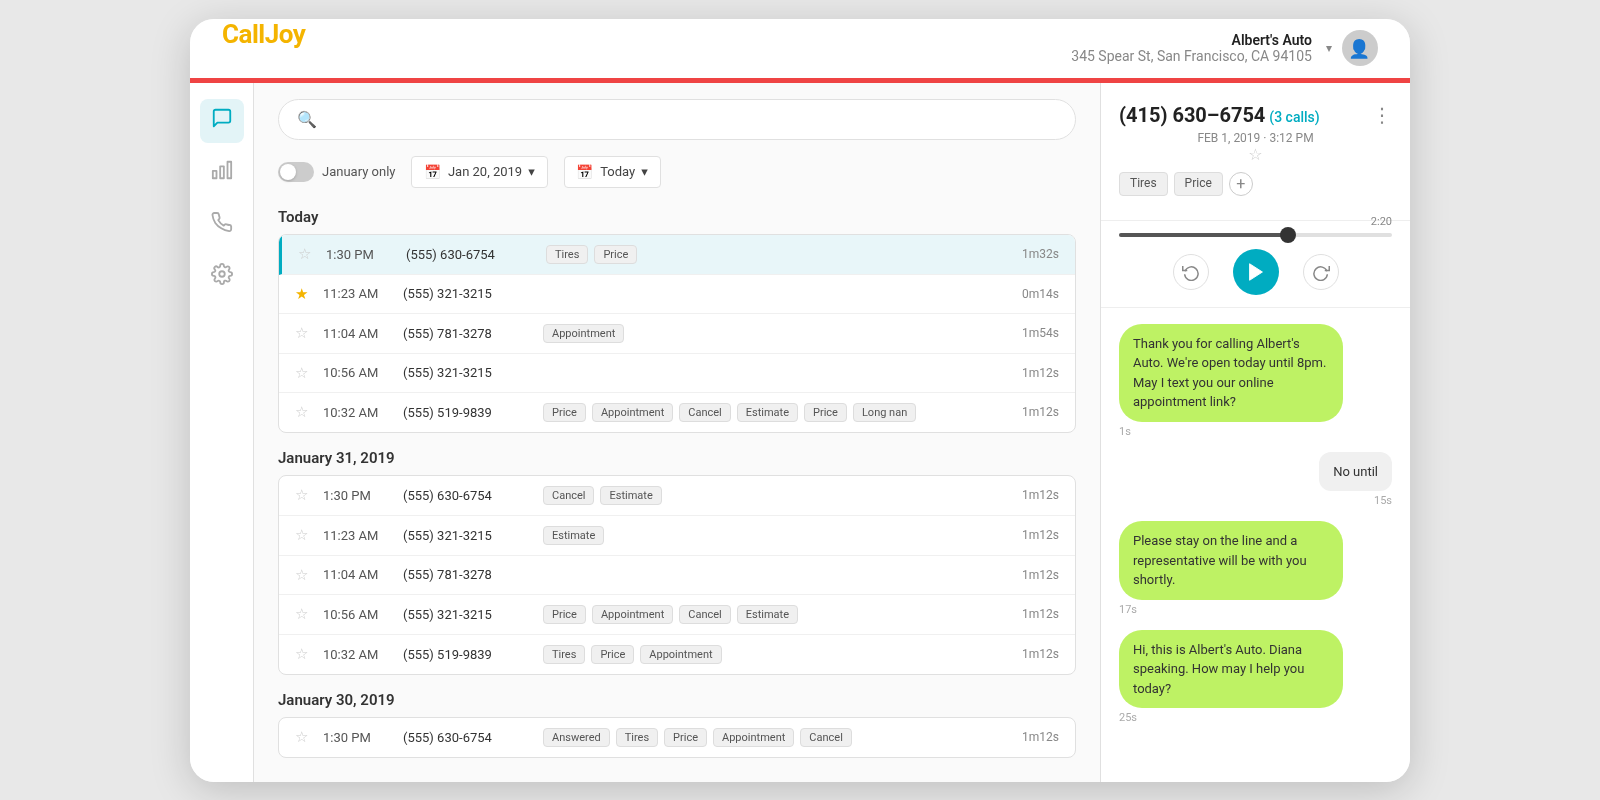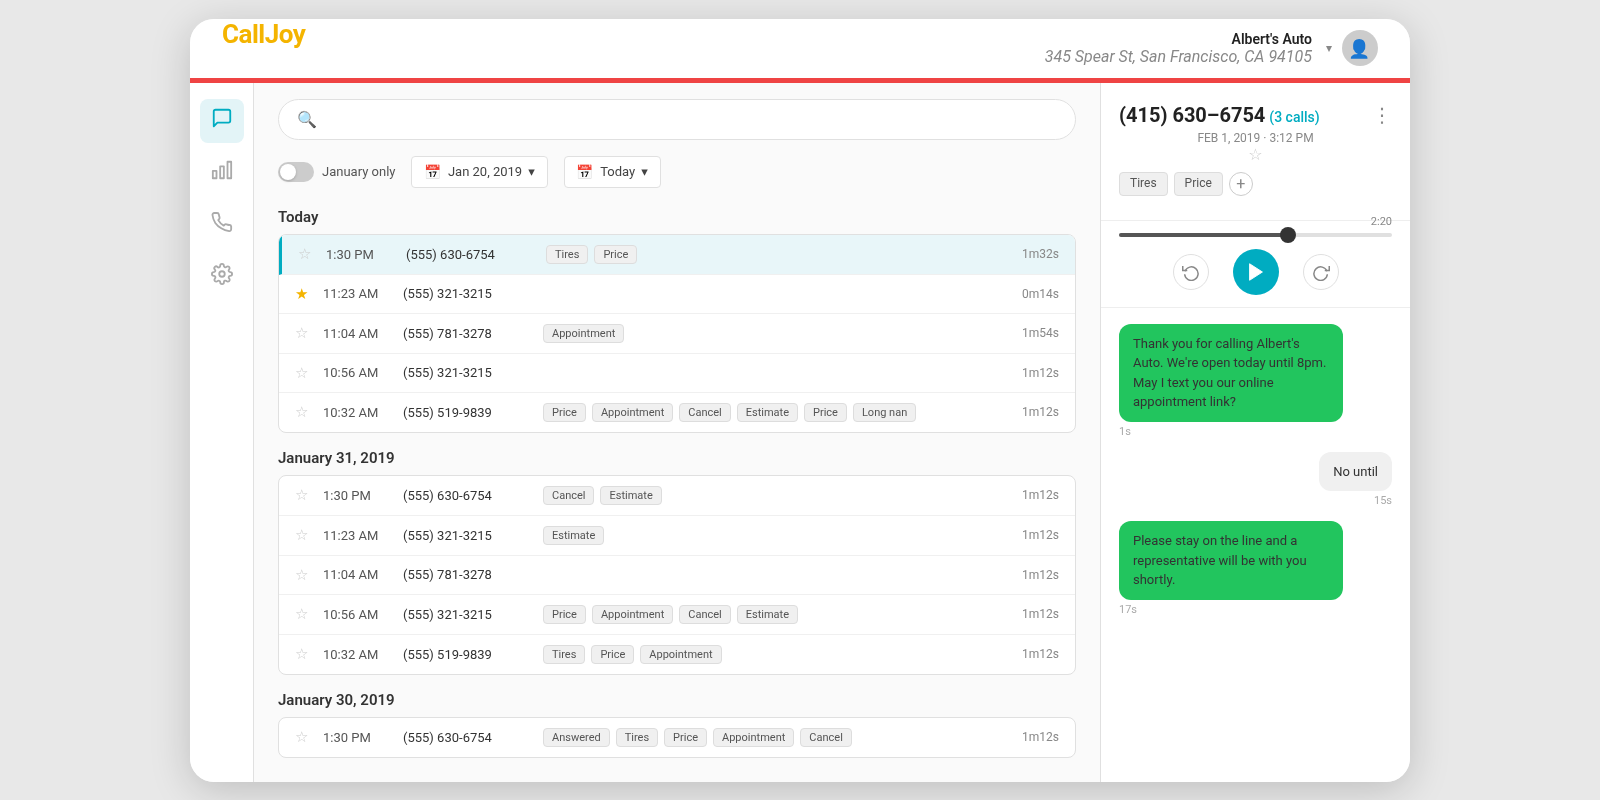--- a/index.html
+++ b/index.html
@@ -51,23 +51,22 @@
     }
     .business-info {
       text-align: right;
     }
     .business-name {
       font-size: 14px;
       font-weight: 600;
       color: #222;
     }
     .business-address {
-      font-size: 16px;
-      color: #888;
-      font-style: italic;
+      font-size: 14px;
+      color: #888;
     }
     .dropdown-arrow {
       font-size: 12px;
       color: #888;
       margin-left: 4px;
     }
     .avatar {
       width: 36px;
       height: 36px;
       border-radius: 50%;
@@ -414,21 +413,22 @@
     }
     .bubble {
       max-width: 82%;
       border-radius: 12px;
       padding: 10px 14px;
       font-size: 13px;
       line-height: 1.5;
       color: #333;
     }
     .bubble-left .bubble {
-      background: #22c55e;
+      background: #bef264;
+      border-radius: 23px;
     }
     .bubble-right .bubble {
       background: #f0f0f0;
     }
     .bubble-timestamp {
       font-size: 11px;
       color: #aaa;
       margin-top: 3px;
     }
   </style>
@@ -687,17 +687,21 @@
             <div class="bubble-timestamp">1s</div>
           </div>
           <div class="transcript-bubble-wrapper bubble-right">
             <div class="bubble">No until</div>
             <div class="bubble-timestamp">15s</div>
           </div>
           <div class="transcript-bubble-wrapper bubble-left">
             <div class="bubble">Please stay on the line and a representative will be with you shortly.</div>
             <div class="bubble-timestamp">17s</div>
           </div>
+          <div class="transcript-bubble-wrapper bubble-left">
+            <div class="bubble">Hi, this is Albert's Auto. Diana speaking. How may I help you today?</div>
+            <div class="bubble-timestamp">25s</div>
+          </div>
         </div>
     </div>
 
   </div>
 </div>
 
 </body></html>

